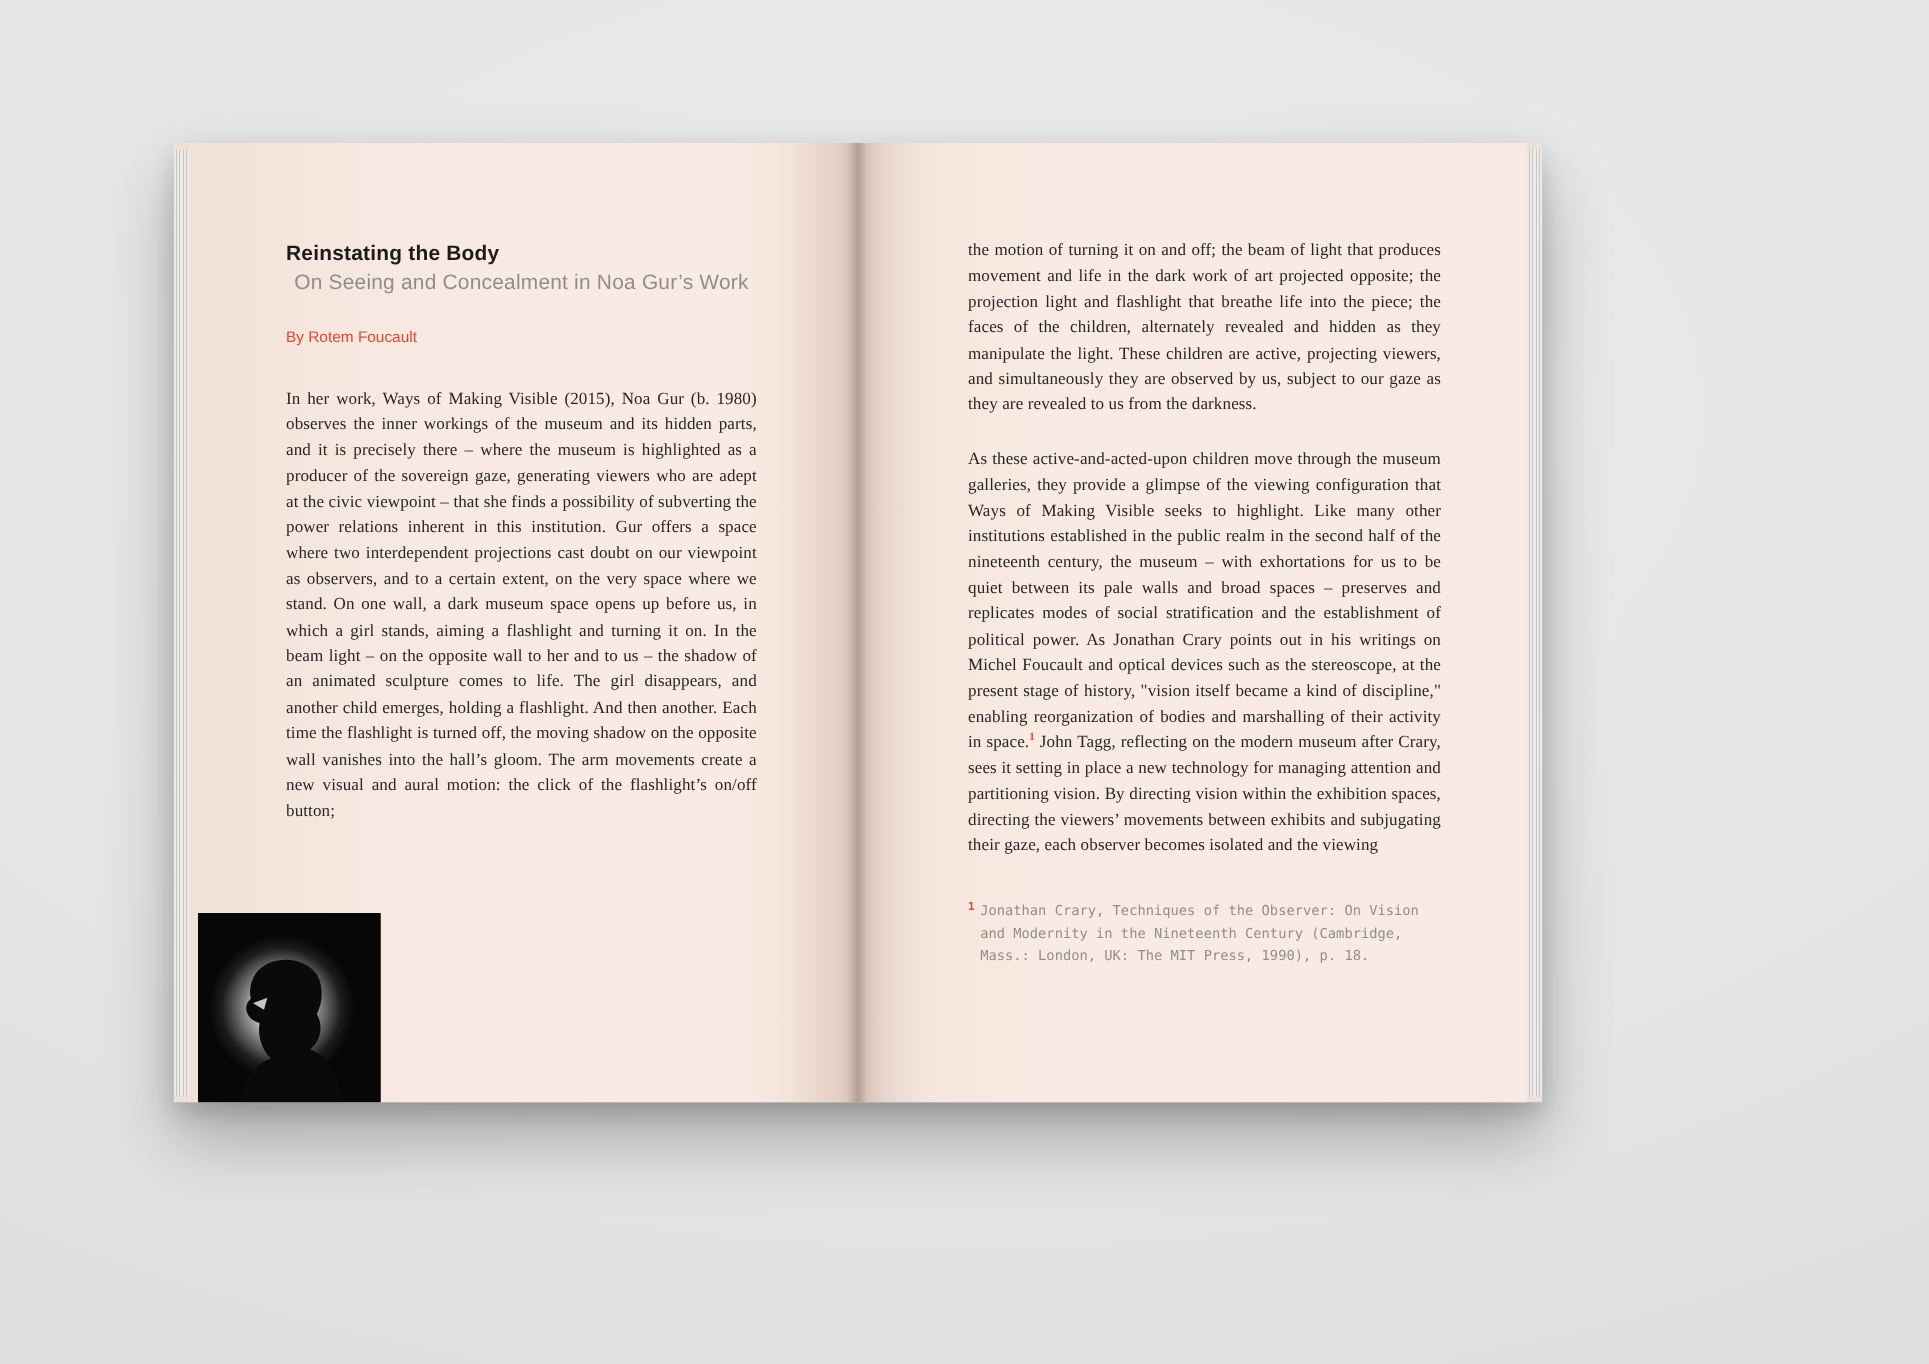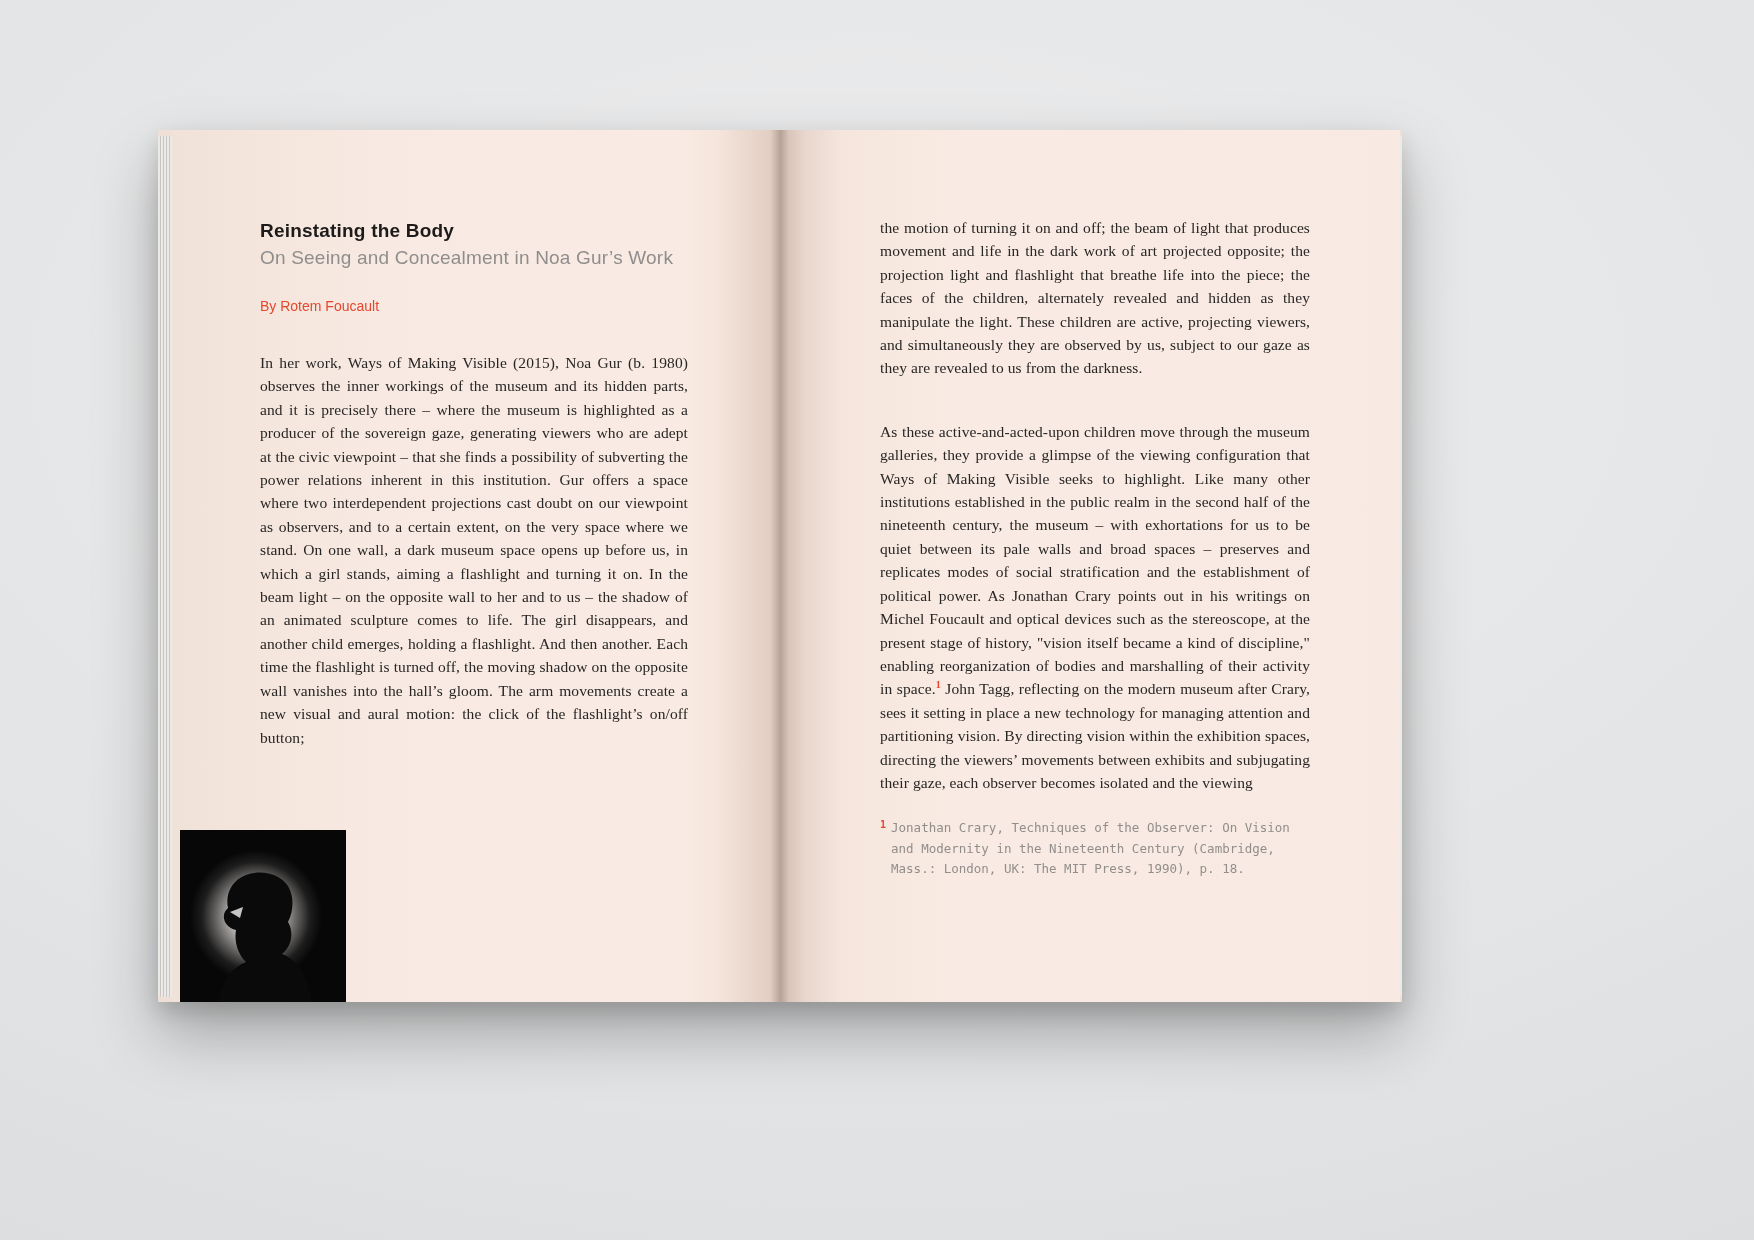--- a/index.html
+++ b/index.html
@@ -32,21 +32,20 @@
     width: 14px;
     background: repeating-linear-gradient(90deg, #eceae7 0 2px, #c8c5c2 2px 3px);
   }
   .edge-left  { left: 0;  border-radius: 3px 0 0 3px; }
   .edge-right { right: 0; border-radius: 0 3px 3px 0; }
   .page {
     position: absolute;
     top: 0;
     bottom: 0;
     width: 608px;
-    padding-left: 12px;
   }
   .left-page {
     left: 14px;
     background: linear-gradient(90deg, #f1e2d9 0%, #f8eae2 35%, #f9ebe3 82%, #efdcd1 97%, #e3ccc0 100%);
   }
   .right-page {
     left: 622px;
     background: linear-gradient(90deg, #e5d0c4 0%, #f4e4db 4%, #f9ebe3 30%, #f8eae2 100%);
   }
   .spine {
@@ -83,38 +82,39 @@
     color: #1d1b1a;
     letter-spacing: 0.2px;
   }
   .subtitle {
     margin: 1px 0 0 0;
     font-size: 19px;
     line-height: 26px;
     font-weight: 400;
     color: #908e8c;
     letter-spacing: 0.2px;
+    text-align: center;
   }
   .byline {
     margin-top: 26px;
     font-size: 14px;
     line-height: 18px;
     color: #e5472d;
   }
   .body-text {
     margin: 0;
     font-size: 15.5px;
     line-height: 23.4px;
     text-align: justify;
     color: #282624;
     letter-spacing: 0.1px;
     font-family: Liberation Serif, serif;
   }
   .left-body { margin-top: 36px; }
-  .para2 { margin-top: 40px; }
+  .para2 { margin-top: 26px; }
   .note-ref {
     color: #e5472d;
     font-size: 10px;
     font-weight: 700;
     line-height: 0;
     vertical-align: super;
   }
   .footnote {
     position: absolute;
     left: 100px;

